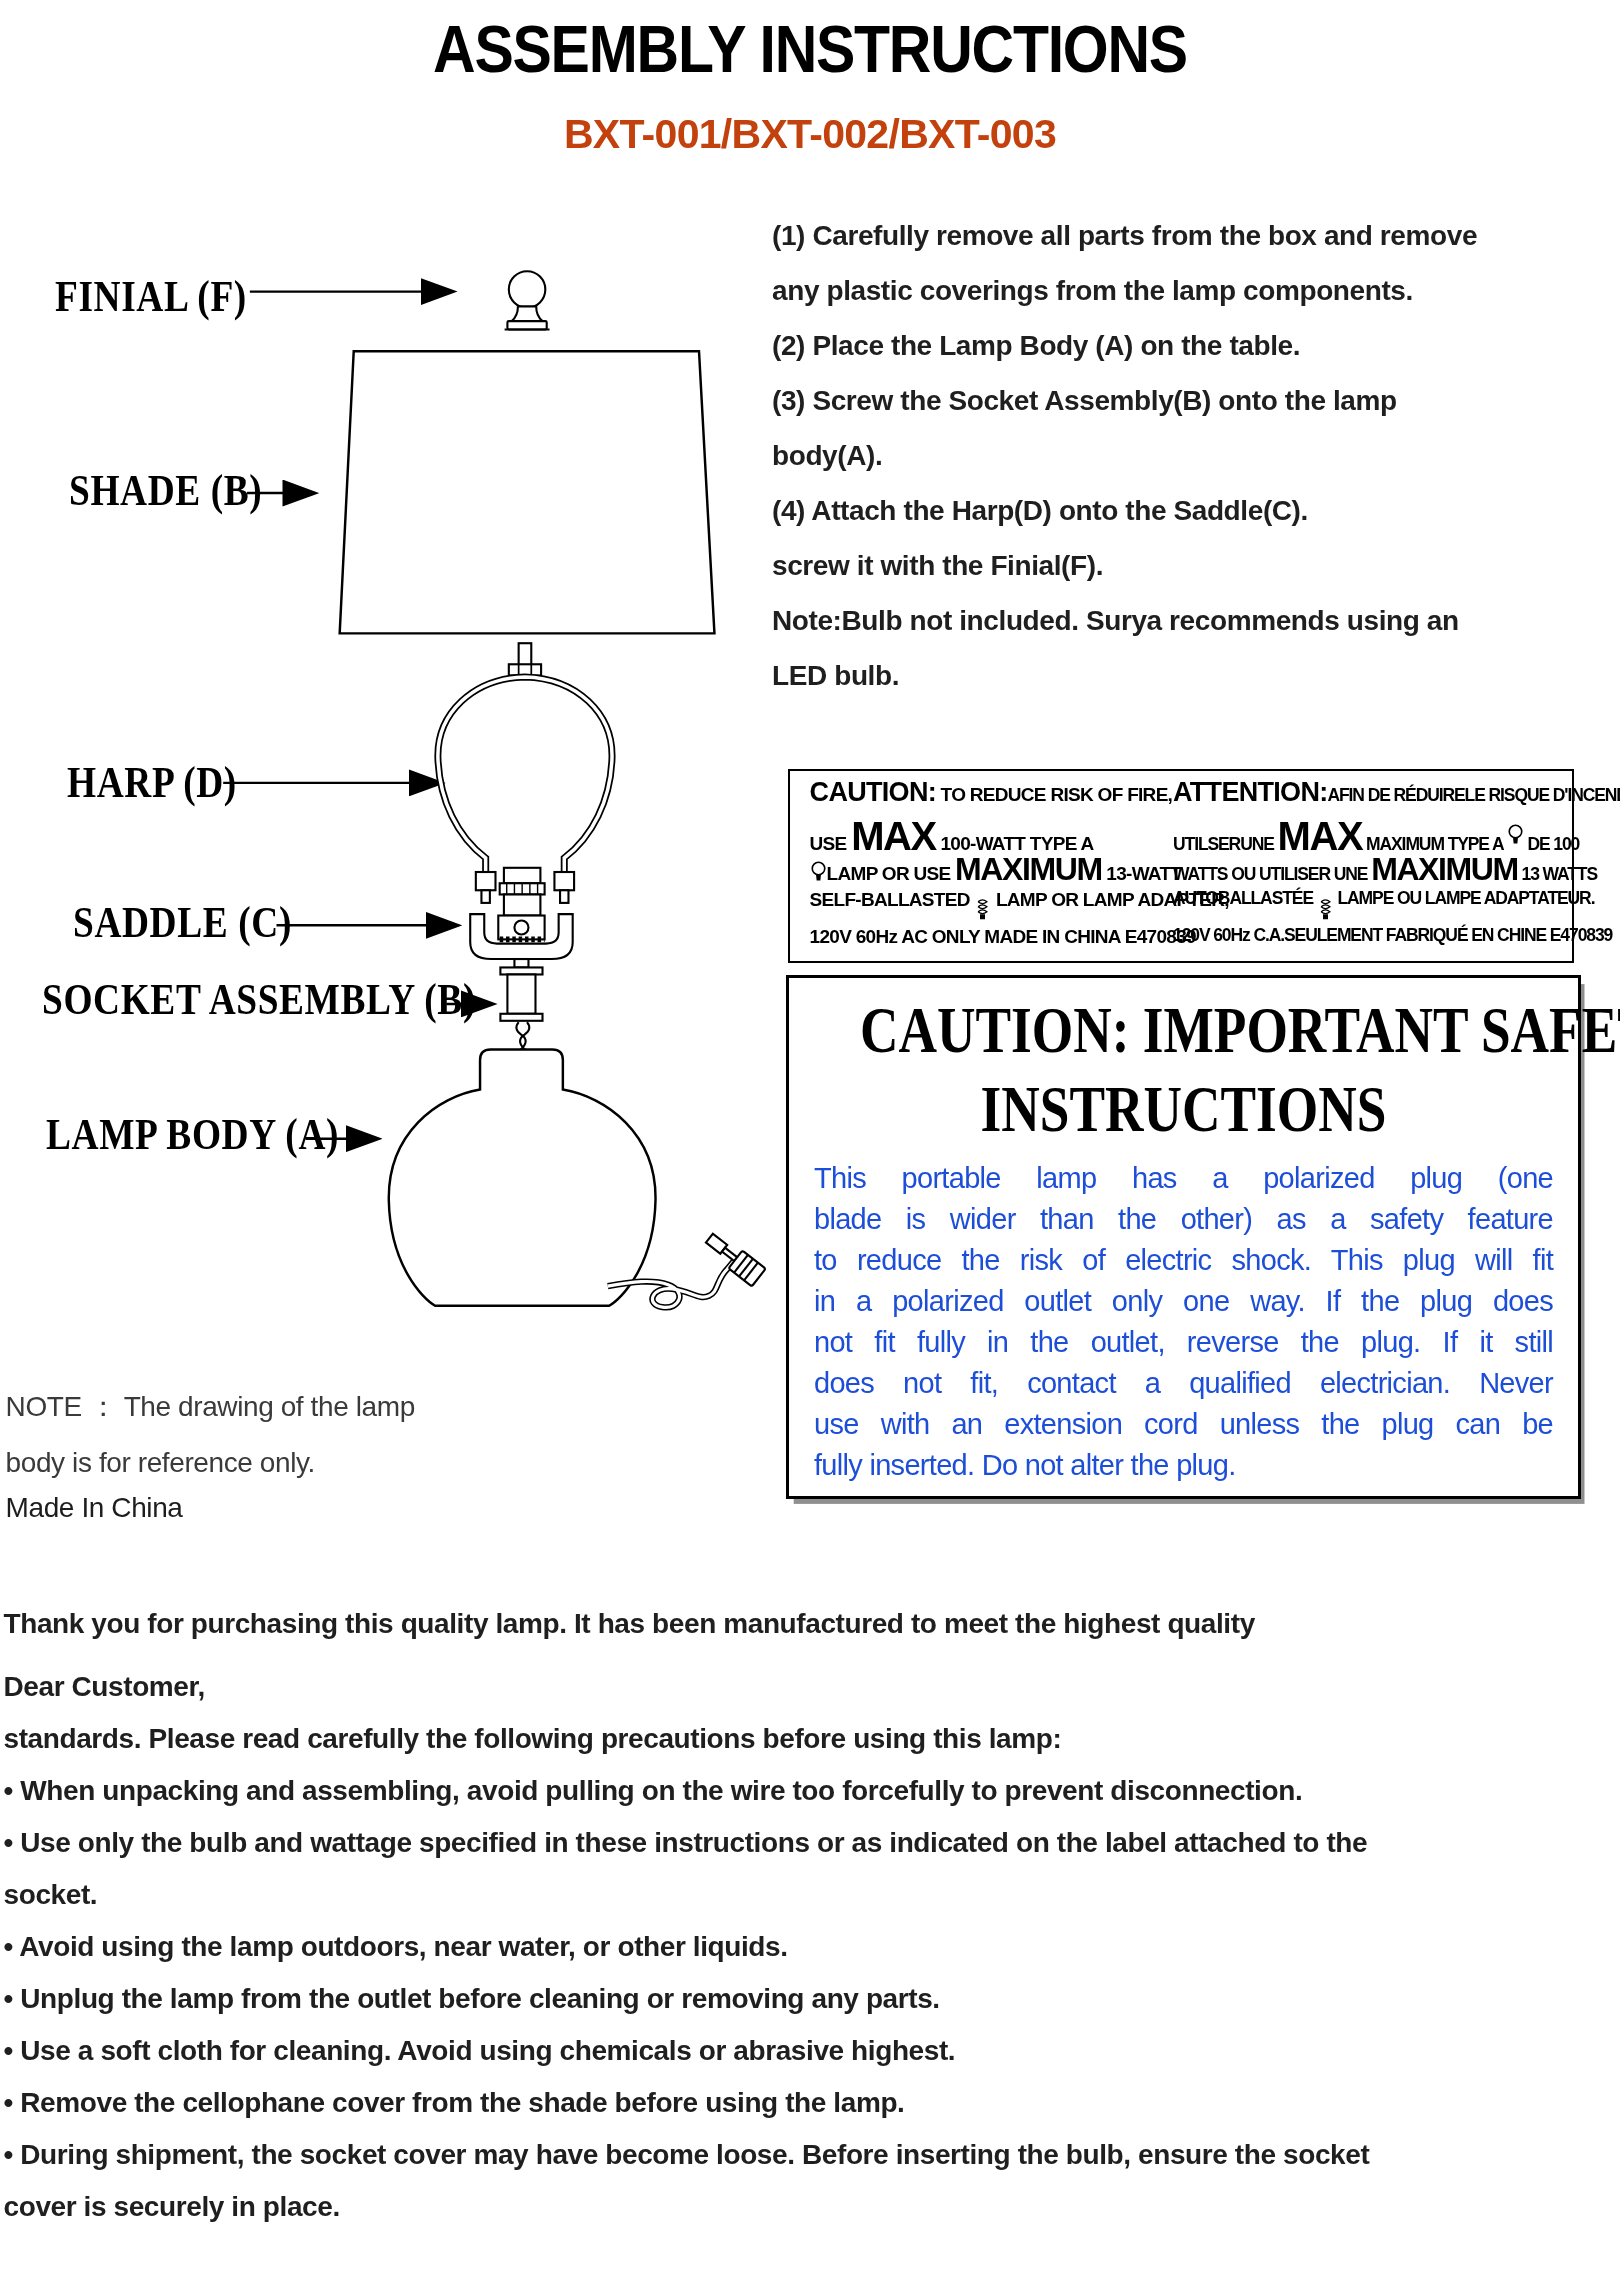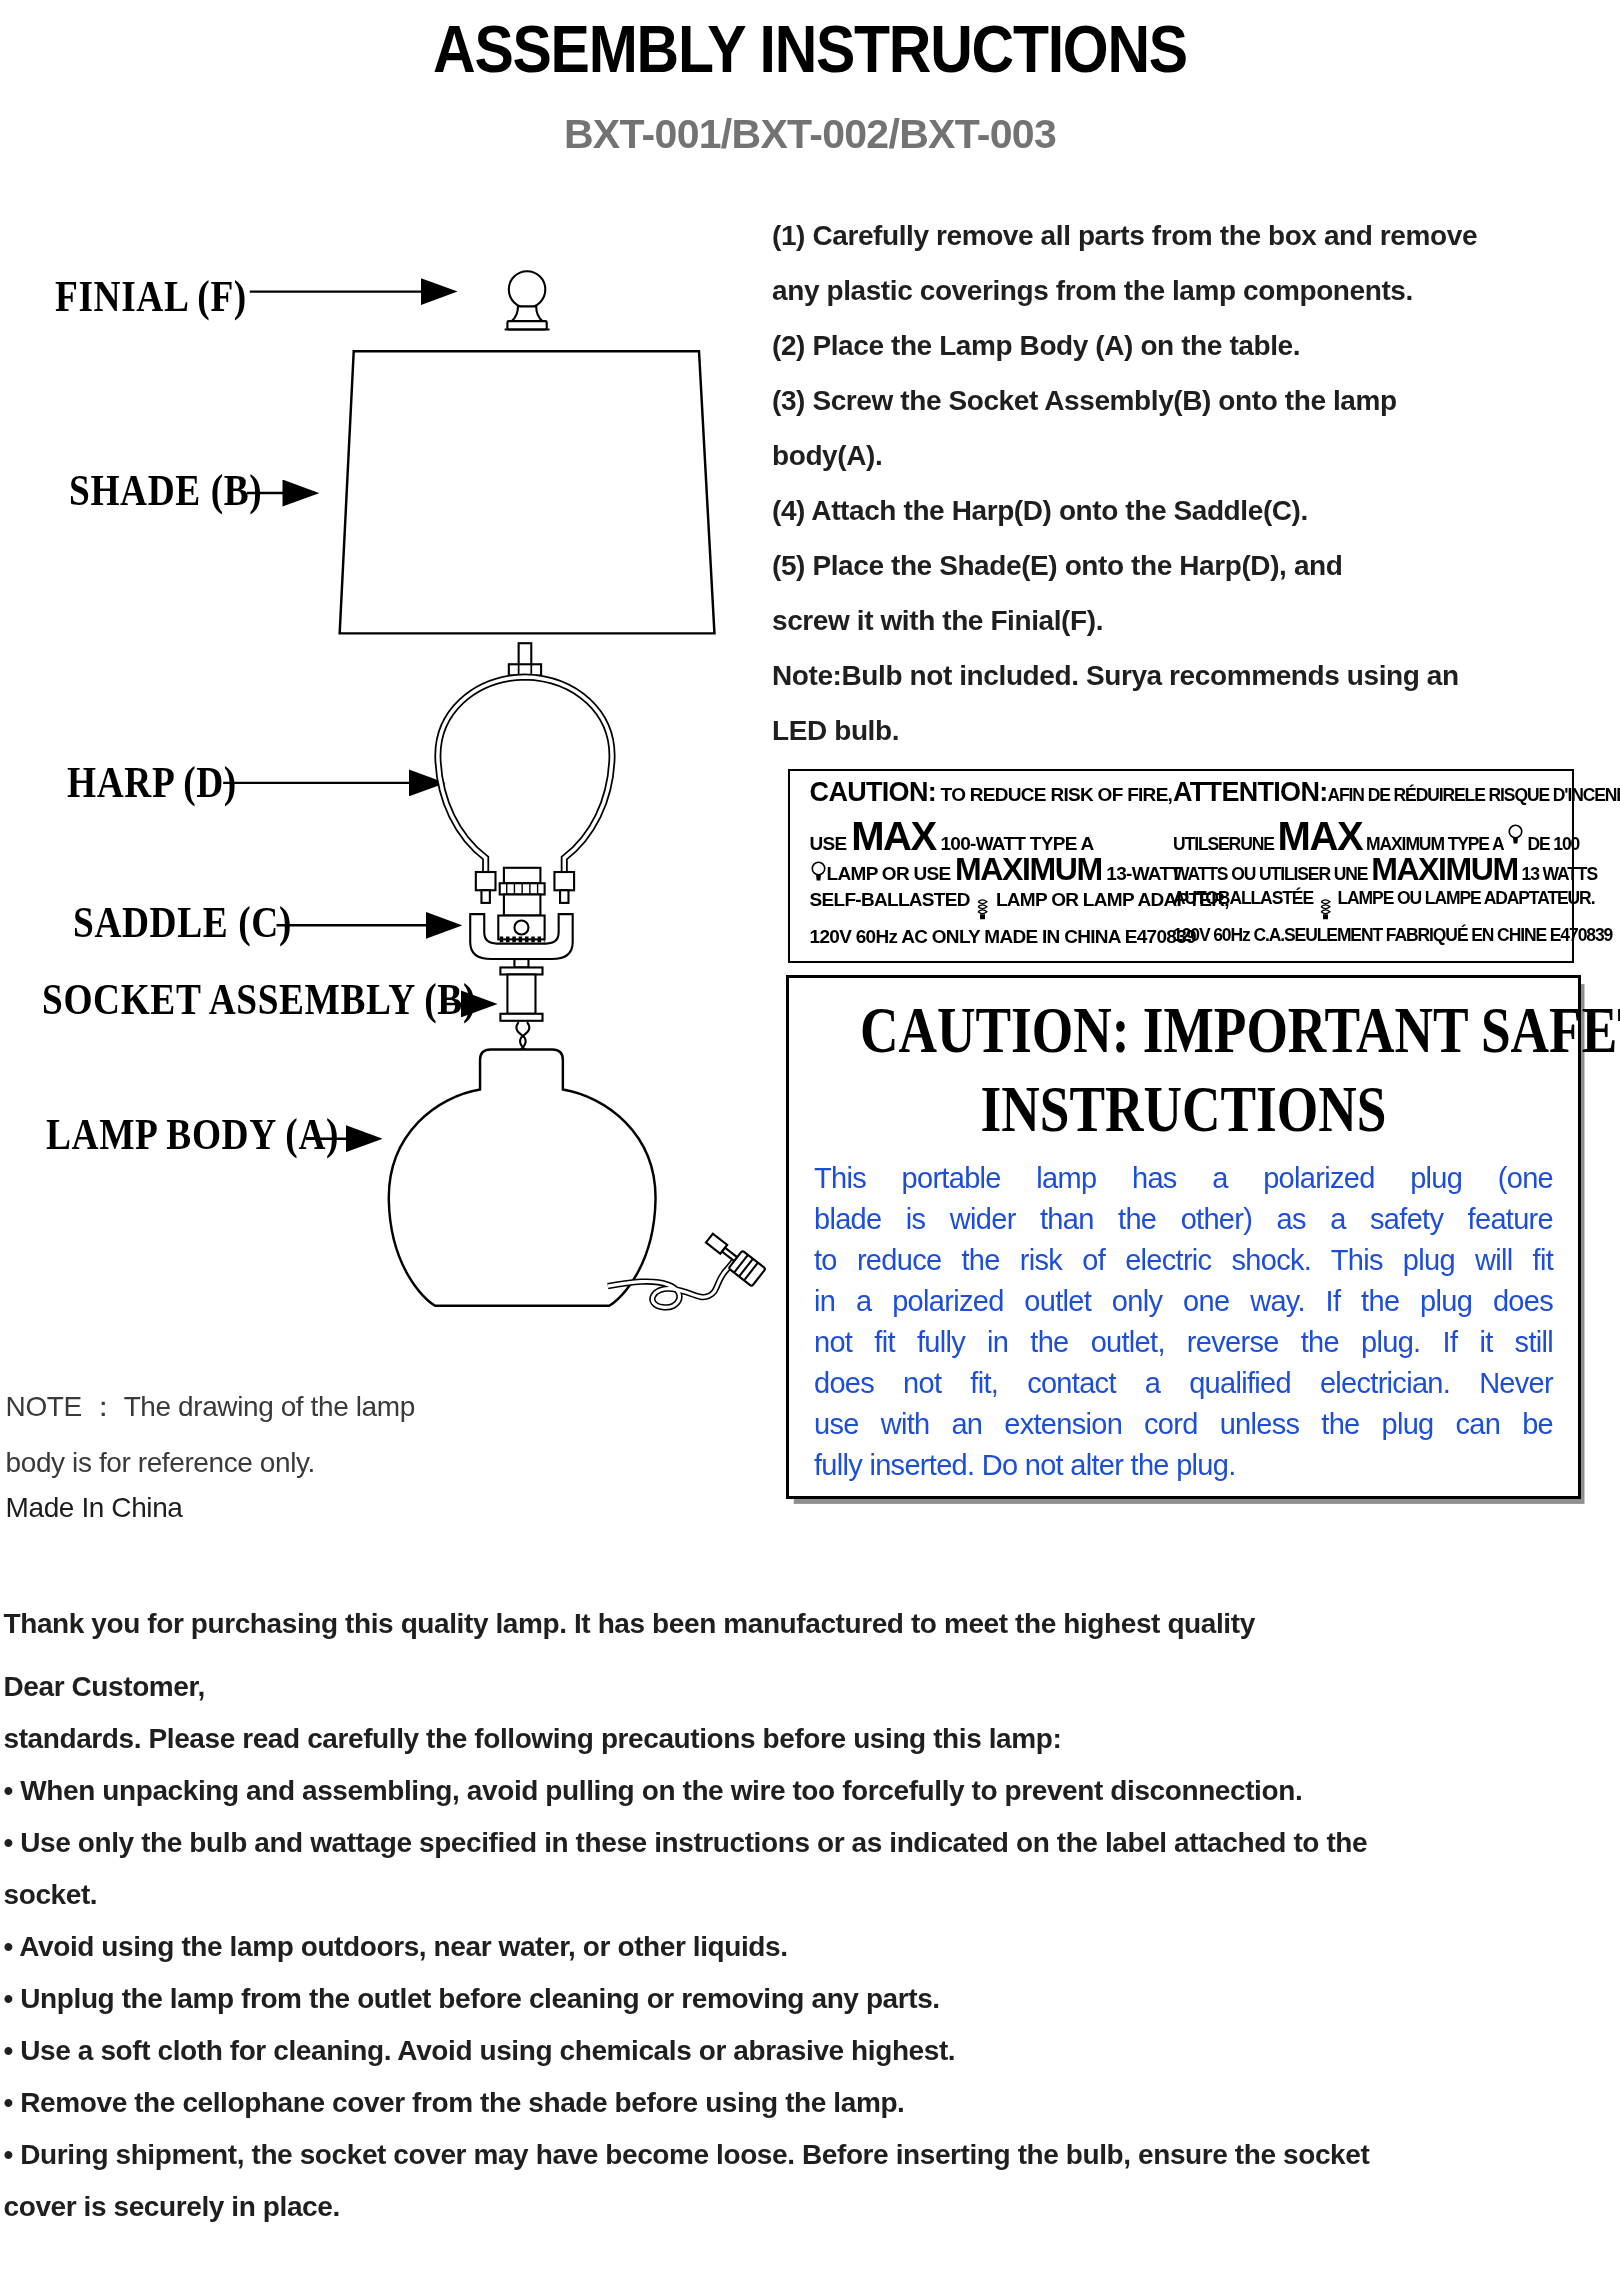--- a/index.html
+++ b/index.html
@@ -3,21 +3,21 @@
 <meta charset="utf-8">
 <style>
   html,body{margin:0;padding:0;background:#fff;}
   .page{position:relative;width:1620px;height:2284px;background:#ffffff;overflow:hidden;
         font-family:"Liberation Sans", sans-serif;color:#1a1a1a;}
   
   .doc-title{position:absolute;top:9.8px;left:0;width:100%;text-align:center;
     font-size:67px;font-weight:bold;color:#000;transform:scaleX(.88);transform-origin:center;
     letter-spacing:-1.4px;white-space:nowrap;}
   .doc-subtitle{position:absolute;top:111px;left:0;width:100%;text-align:center;
-    font-size:41px;font-weight:bold;color:#737373;letter-spacing:-0.7px;white-space:nowrap;}
+    font-size:41px;font-weight:bold;color:#c2410c;letter-spacing:-0.7px;white-space:nowrap;}
   
   .diagram-svg{position:absolute;left:0;top:267px;width:772px;height:1123px;}
   .part-label{position:absolute;font-family:"Liberation Serif", serif;font-weight:bold;
     font-size:44px;color:#000;line-height:1;white-space:nowrap;transform:scaleX(.85);
     transform-origin:left top;letter-spacing:0.7px;}
   
   .steps{position:absolute;left:772px;top:208px;width:846px;}
   .step-line{height:55px;line-height:55px;font-size:28px;font-weight:bold;color:#1f1f1f;
     white-space:nowrap;letter-spacing:-0.4px;}
   
@@ -168,21 +168,20 @@
   <div class="part-label" style="left:42px;top:978px;">SOCKET ASSEMBLY (B)</div>
   <div class="part-label" style="left:46px;top:1113px;">LAMP BODY (A)</div>
 
   <div class="steps">
       <div class="step-line">(1) Carefully remove all parts from the box and remove</div>
       <div class="step-line">any plastic coverings from the lamp components.</div>
       <div class="step-line">(2) Place the Lamp Body (A) on the table.</div>
       <div class="step-line">(3) Screw the Socket Assembly(B) onto the lamp</div>
       <div class="step-line">body(A).</div>
       <div class="step-line">(4) Attach the Harp(D) onto the Saddle(C).</div>
-      <div class="step-line">(5) Place the Shade(E) onto the Harp(D), and</div>
       <div class="step-line">screw it with the Finial(F).</div>
       <div class="step-line">Note:Bulb not included. Surya recommends using an</div>
       <div class="step-line">LED bulb.</div>
     </div>
 
   <div class="caution-label">
     <div class="cl-col col-en">
         <div class="rl"><span class="seg-h1">CAUTION:</span><span class="seg-n"> TO REDUCE RISK OF FIRE,</span></div>
         <div class="rl"><span class="seg-n">USE </span><span class="seg-h0">MAX</span><span class="seg-n"> 100-WATT TYPE A</span></div>
         <div class="rl"><svg class="ico" viewBox="0 0 26 36">

